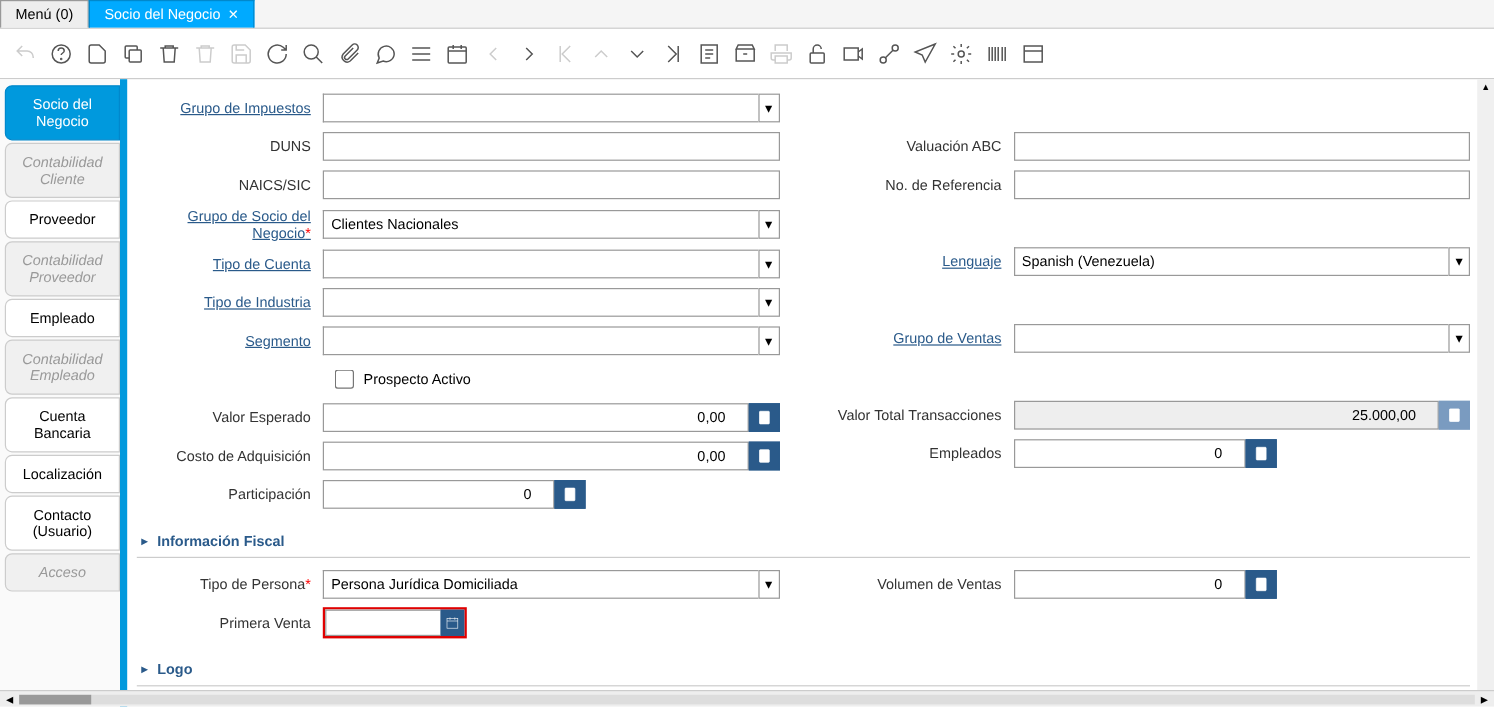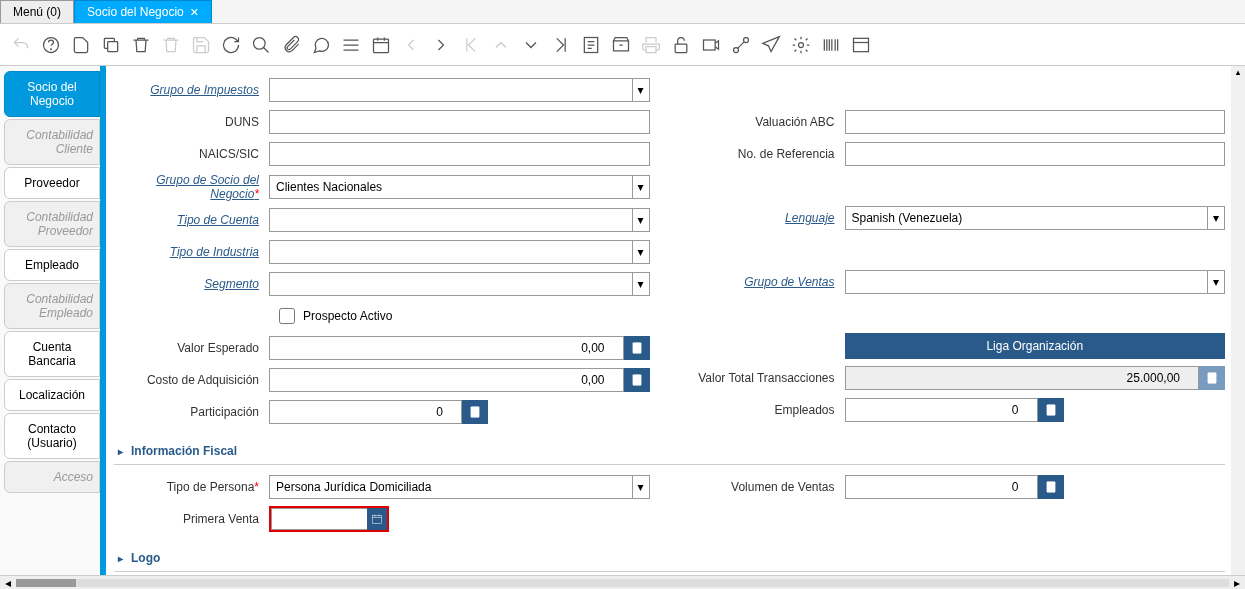--- a/index.html
+++ b/index.html
@@ -17,33 +17,33 @@
 .toolbar .tb-icon svg { width: 20px; height: 20px; stroke: #555; fill: none; stroke-width: 1.5; }
 .toolbar .tb-icon.disabled svg { stroke: #ccc; }
 
 
 .main-area { display: flex; height: calc(589px - 24px - 42px); }
 
 
 .sidebar { width: 100px; background: #fafafa; overflow-y: auto; display: flex; flex-direction: column; padding-top: 4px; }
 .side-tab { padding: 8px 6px; border: 1px solid #ccc; border-radius: 6px 0 0 6px; margin: 1px 0 1px 4px; text-align: center; background: #fff; cursor: pointer; font-size: 12px; line-height: 14px; }
 .side-tab.active { background: #0099dd; color: #fff; border-color: #0088cc; }
-.side-tab.disabled { background: #f0f0f0; color: #999; font-style: italic; text-align: right; }
+.side-tab.disabled { background: #f0f0f0; color: #999; font-style: italic; }
 
 .side-divider { width: 6px; background: #0099dd; }
 
 
 .content { flex: 1; overflow-y: auto; position: relative; }
 .content-inner { padding: 8px 20px 8px 8px; }
 
 .form-grid { display: grid; grid-template-columns: 1fr 1fr; column-gap: 40px; }
 .form-col { display: flex; flex-direction: column; }
 .form-row { display: flex; align-items: center; margin: 3px 0; min-height: 26px; }
 .form-label { width: 155px; text-align: right; padding-right: 10px; color: #333; font-size: 12px; }
-.form-label.link { text-decoration: underline; color: #2a5a8a; font-style: italic; }
+.form-label.link { text-decoration: underline; color: #2a5a8a; }
 .req { color: red; }
 .form-input, .form-select { flex: 1; height: 24px; border: 1px solid #999; padding: 2px 6px; background: #fff; }
 .form-select-wrap { flex: 1; display: flex; position: relative; }
 .form-select-wrap input { flex: 1; border: 1px solid #999; border-right: none; height: 24px; padding: 2px 6px; }
 .form-select-wrap .dd { width: 18px; border: 1px solid #999; background: #fff; display:flex; align-items:center; justify-content:center; }
 .num-wrap { flex: 1; display: flex; }
 .num-wrap input { flex: 1; border: 1px solid #999; height: 24px; padding: 2px 18px; text-align: right; }
 .calc-btn { width: 26px; height: 24px; background: #2a5a8a; border: 1px solid #2a5a8a; margin-left: 0; display:flex; align-items:center; justify-content:center; }
 .calc-btn.soft { background: #7a9bc0; border-color: #7a9bc0; }
 .calc-btn svg { width: 14px; height: 14px; fill: #fff; stroke: #fff; }
@@ -385,24 +385,20 @@
             <span class="form-label link">Grupo de Ventas</span>
             <div class="form-select-wrap">
               <input value="" style="">
               <span class="dd">▾</span>
             </div>
           </div>
           <div class="form-row" style="visibility:hidden">
               <span class="form-label">x</span>
             </div>
           <div class="form-row">
-            <span class="form-label"></span>
-            <button class="big-btn">Liga Organización</button>
-          </div>
-          <div class="form-row">
             <span class="form-label">Valor Total Transacciones</span>
             <div class="num-wrap">
               <input style="background: rgb(238, 238, 238);" readonly="" value="25.000,00">
               <span class="calc-btn soft">
                   <svg viewBox="0 0 24 24">
                     <rect x="5" y="3" width="14" height="18" rx="1"></rect>
                     <rect x="7" y="5" width="10" height="4"></rect>
                   </svg>
                 </span>
             </div>

